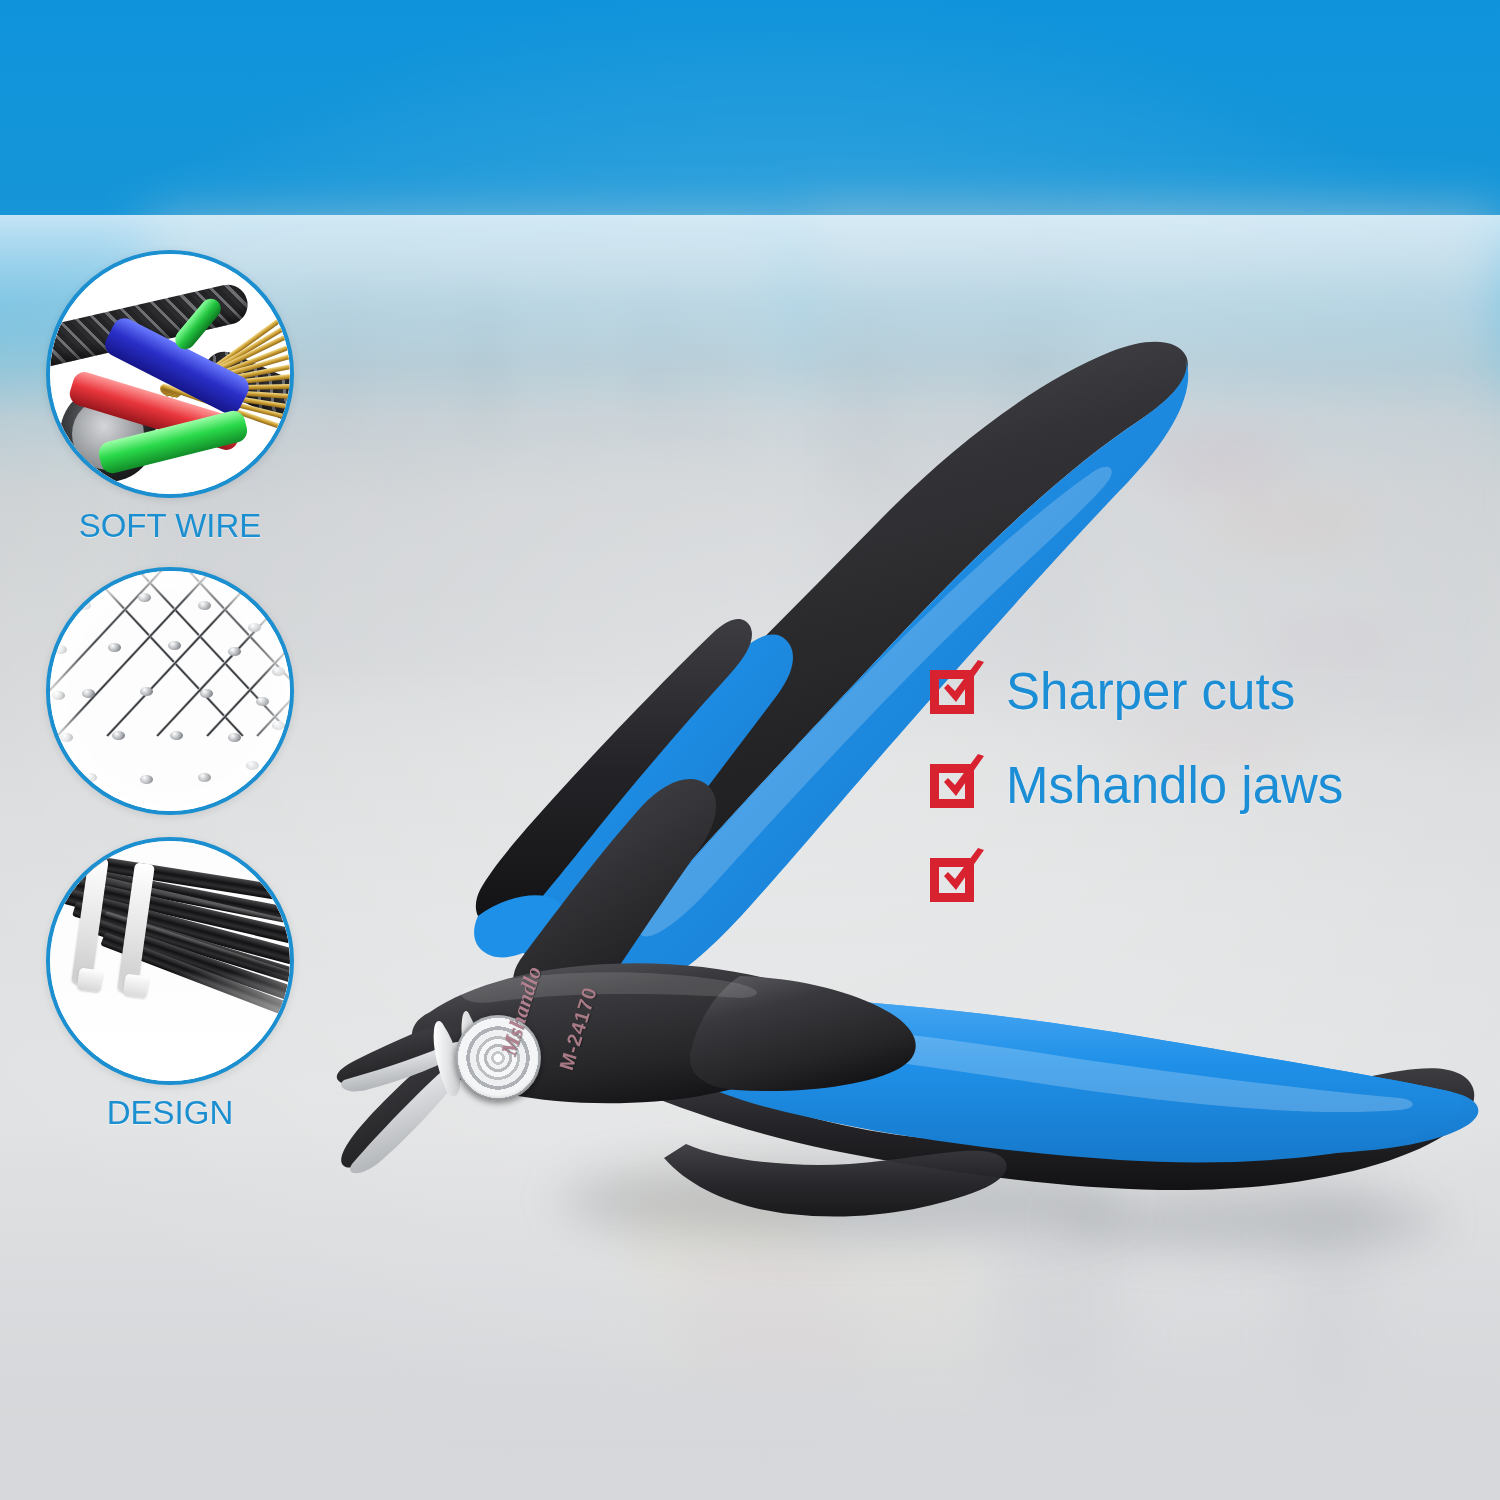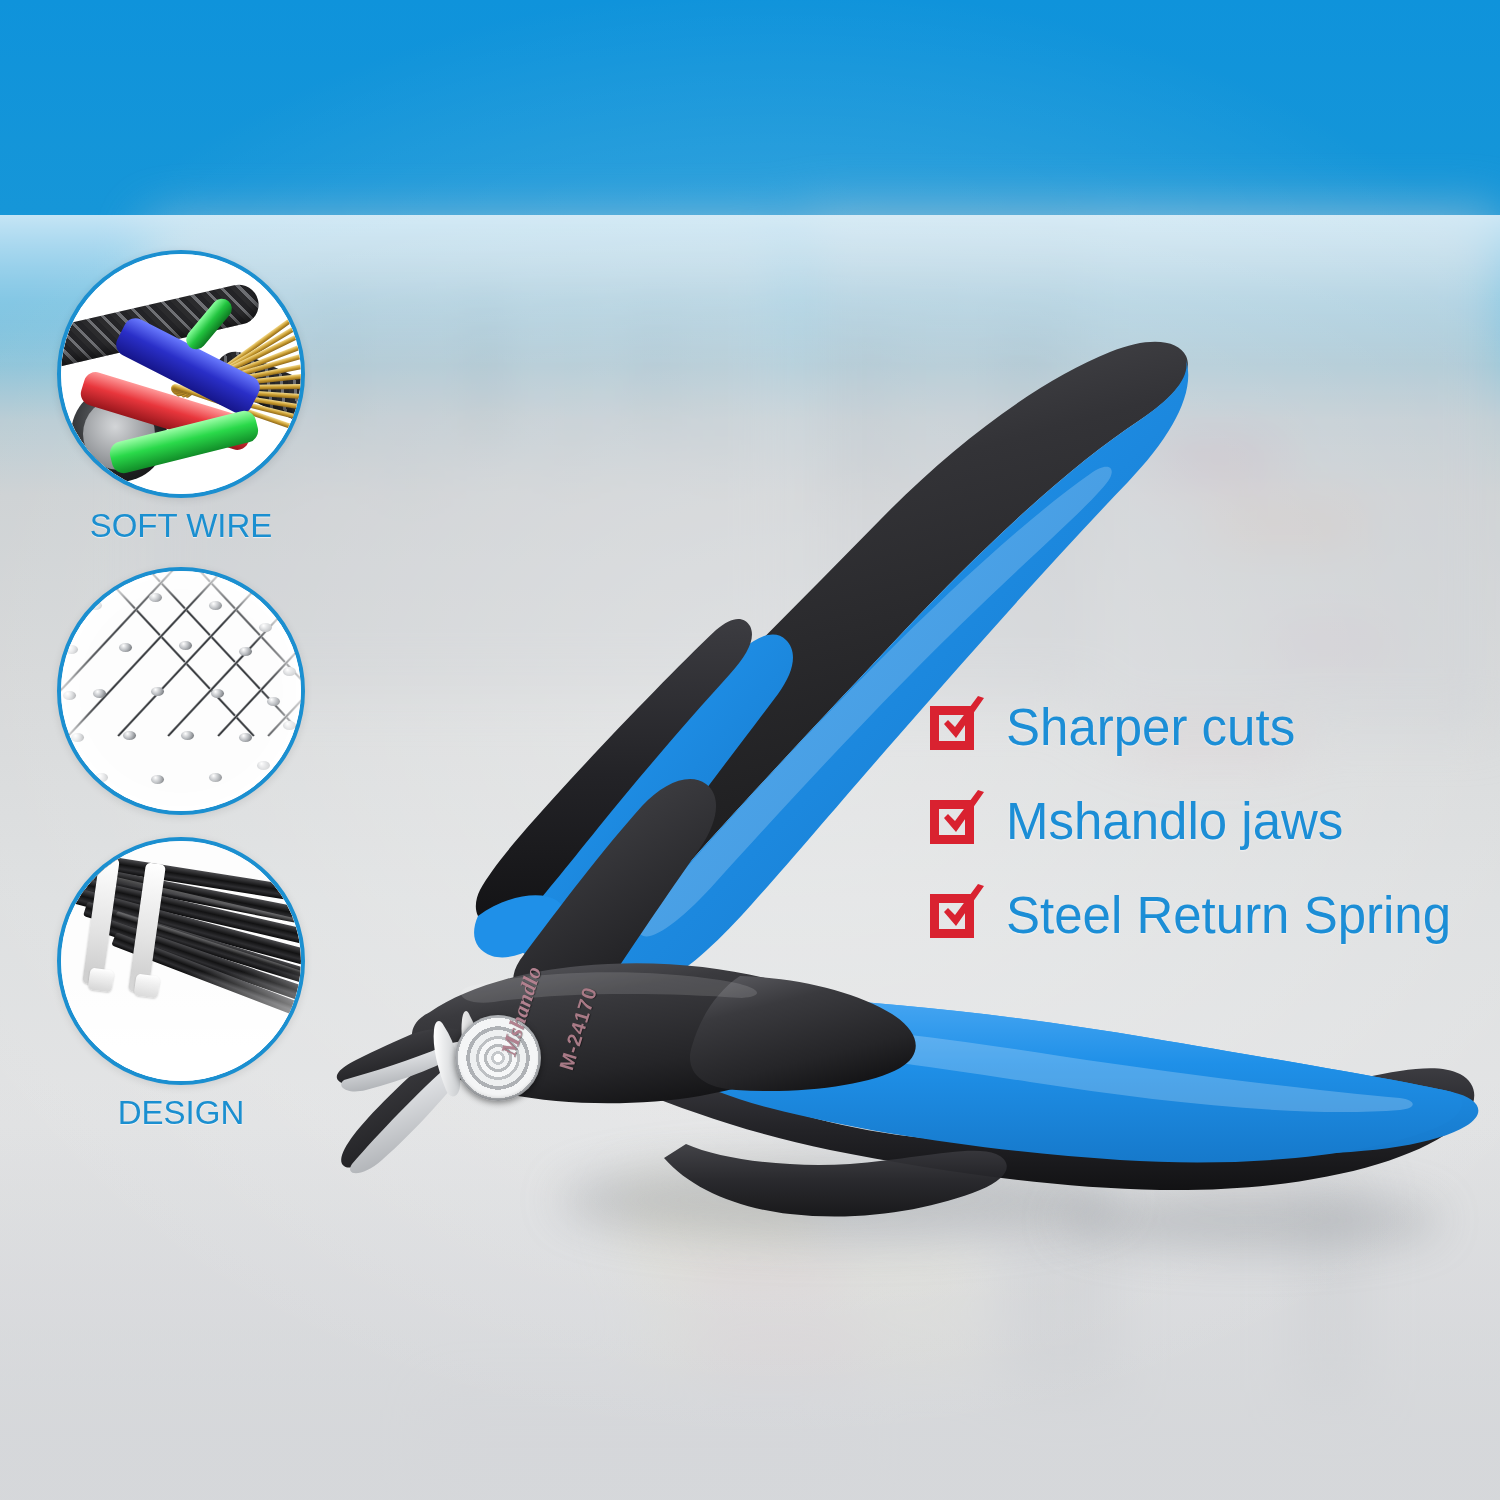--- a/index.html
+++ b/index.html
@@ -44,21 +44,21 @@
     font-stretch:condensed;
     letter-spacing:1px;
     text-shadow:0 2px 5px rgba(10,70,110,.28);
     line-height:1;white-space:nowrap;
   }
   #title1{font-size:84px;padding-top:16px;transform:scaleX(.94);}
   #title2{font-size:84px;padding-top:14px;transform:scaleX(.94);}
 
   
   .circle-col{position:absolute;left:0;top:250px;width:340px;}
-  .feature{position:relative;width:340px;padding-left:11px;}
+  .feature{position:relative;width:340px;}
   .circ{position:relative;width:240px;height:240px;margin:0 auto;
     border:4px solid #1b8fd0;border-radius:50%;overflow:hidden;background:#fff;
     box-shadow:0 2px 8px rgba(0,0,0,.10);}
   .circ-inner{position:absolute;inset:0;overflow:hidden;border-radius:50%;}
   .cap{text-align:center;color:#1b8fd0;font-size:33px;line-height:1.12;margin-top:10px;
        text-shadow:0 1px 1px rgba(255,255,255,.6);}
   .cap .l2{display:block;}
 
   
   .sleeve{position:absolute;height:40px;border-radius:20px;
@@ -78,21 +78,21 @@
 
   
   .tiebundle{position:absolute;}
   .tie{position:absolute;border-radius:3px;
      background:linear-gradient(180deg,#4a4a4d,#121213 42%,#2e2e31 70%,#0a0a0b);}
   .tiehi{position:absolute;border-radius:3px;background:linear-gradient(180deg,rgba(255,255,255,.55),rgba(255,255,255,0));}
   .band{position:absolute;background:linear-gradient(180deg,#ffffff,#e2e2e2 60%,#c9c9c9);border-radius:5px;
      box-shadow:0 1px 2px rgba(0,0,0,.25);}
 
   
-  .checklist{position:absolute;left:930px;top:688px;width:560px;}
+  .checklist{position:absolute;left:930px;top:652px;width:560px;}
   .check-row{display:flex;align-items:center;height:78px;margin-bottom:16px;}
   .cbox{position:relative;width:50px;height:50px;flex:0 0 50px;margin-right:26px;}
   .cbox .sq{position:absolute;left:0;top:4px;width:44px;height:44px;
      border:9px solid #d92230;box-sizing:border-box;background:transparent;}
   .cbox .tick{position:absolute;left:4px;top:-6px;width:56px;height:56px;}
   .check-label{color:#1c8ed6;font-size:51px;line-height:1;white-space:nowrap;
      text-shadow:0 1px 2px rgba(255,255,255,.55);}
 
   
   .pliers{position:absolute;left:0;top:0;width:1500px;height:1500px;}
@@ -522,17 +522,16 @@
       <div class="check-label">Mshandlo jaws</div>
     </div>
 
     <div class="check-row">
       <div class="cbox">
         <div class="sq"></div>
         <svg class="tick" viewBox="0 0 56 56">
           <path d="M10,28 L22,42 L50,2 L44,0 L21,31 L14,24 Z" fill="#d92230"></path>
         </svg>
       </div>
-      <div class="check-label">Steel Return Spring</div>
     </div>
   </div>
 
 </div>
 
 </body></html>

